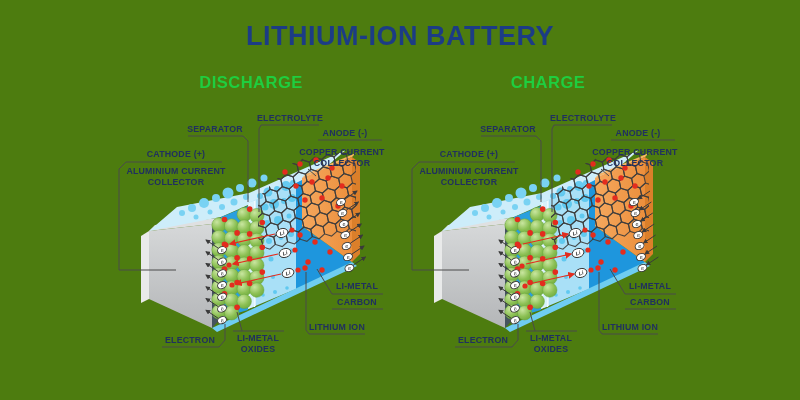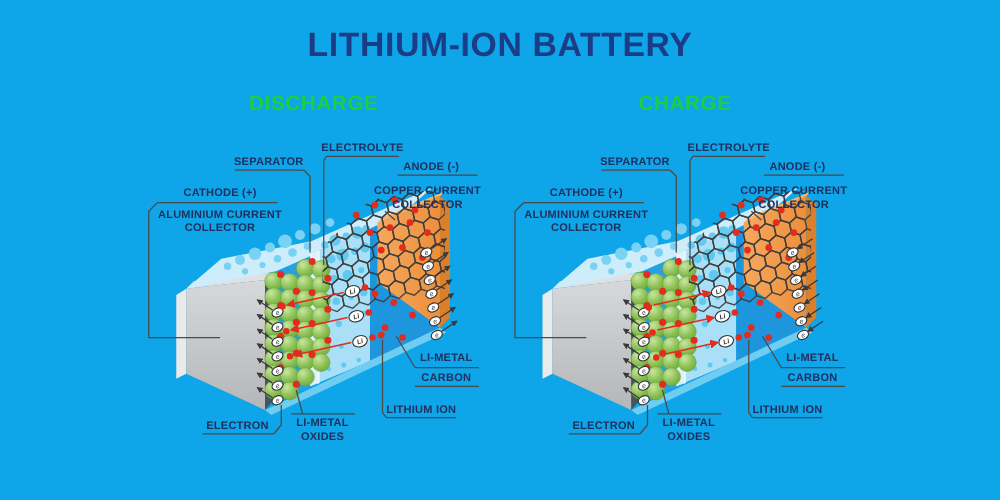--- a/index.html
+++ b/index.html
@@ -1,16 +1,16 @@
 <!DOCTYPE html>
 <html><head>
 <meta charset="utf-8">
 <style>
   html,body{margin:0;padding:0;background:#ffffff;}
-  #stage{position:relative;width:800px;height:400px;background:#0ea5e9;overflow:hidden;
+  #stage{position:relative;width:800px;height:400px;background:#4d7c0f;overflow:hidden;
          font-family:"Liberation Sans",sans-serif;}
   svg text{font-family:"Liberation Sans","DejaVu Sans",sans-serif;}
 </style>
 </head>
 <body>
 
 <div id="stage">
 <svg id="scene" width="800" height="400" viewBox="0 0 800 400">
   <defs>
     <linearGradient id="grayGrad" x1="0" y1="0" x2="0" y2="1">

